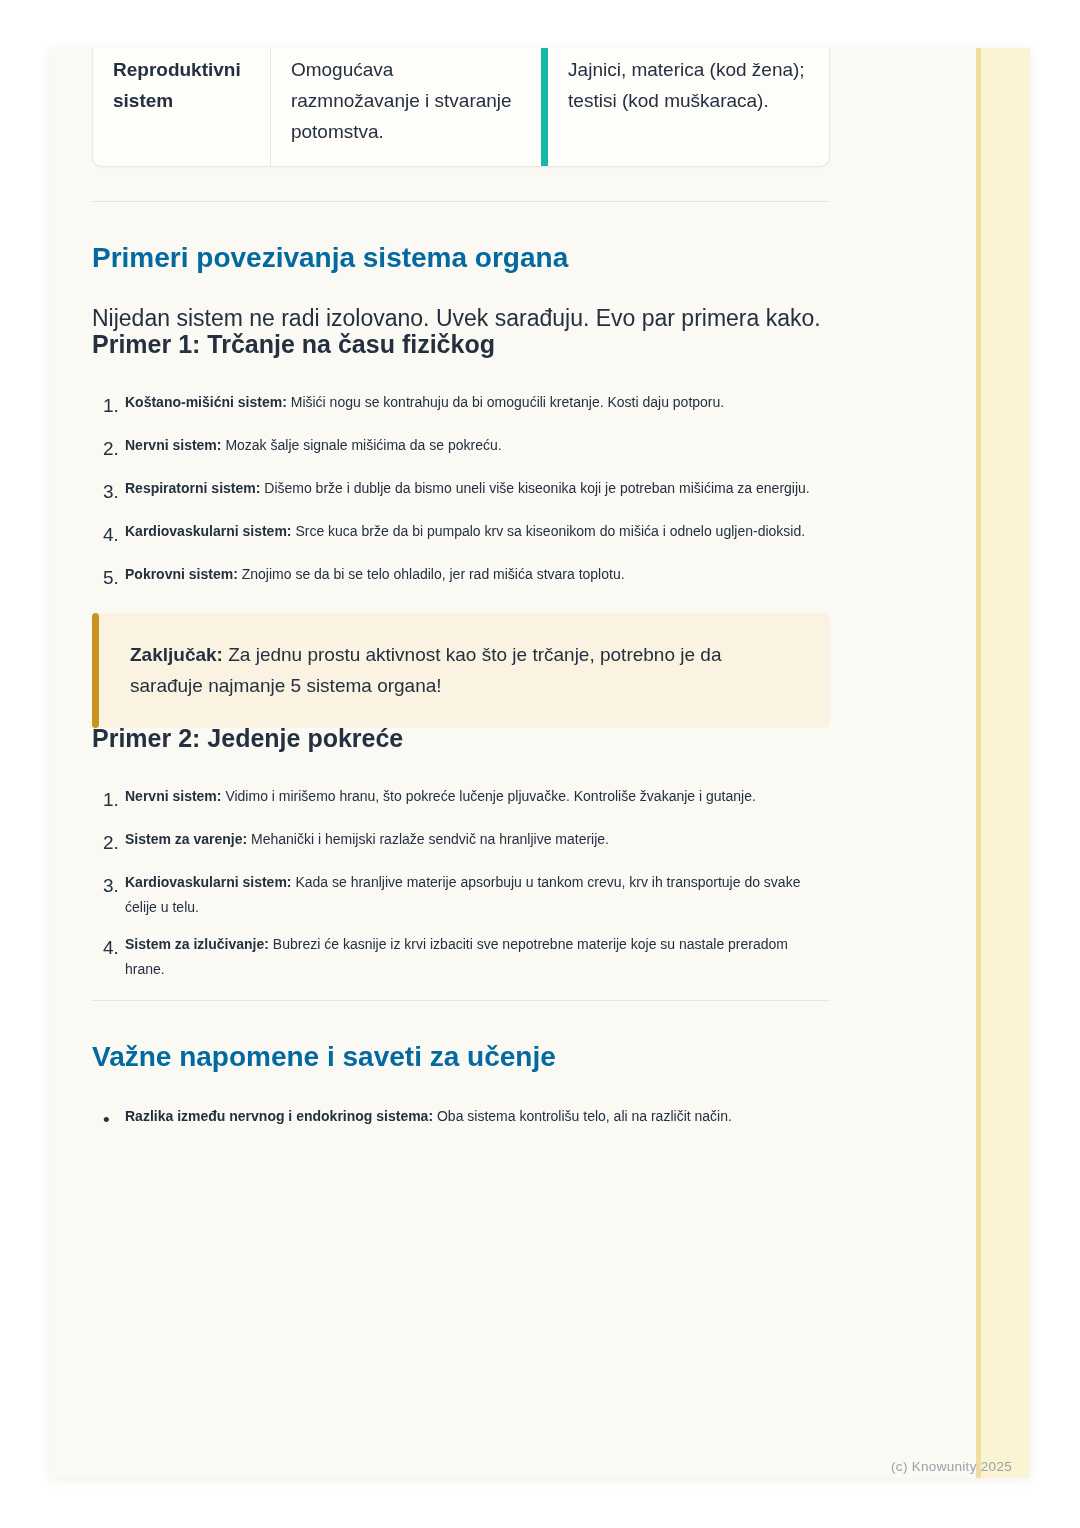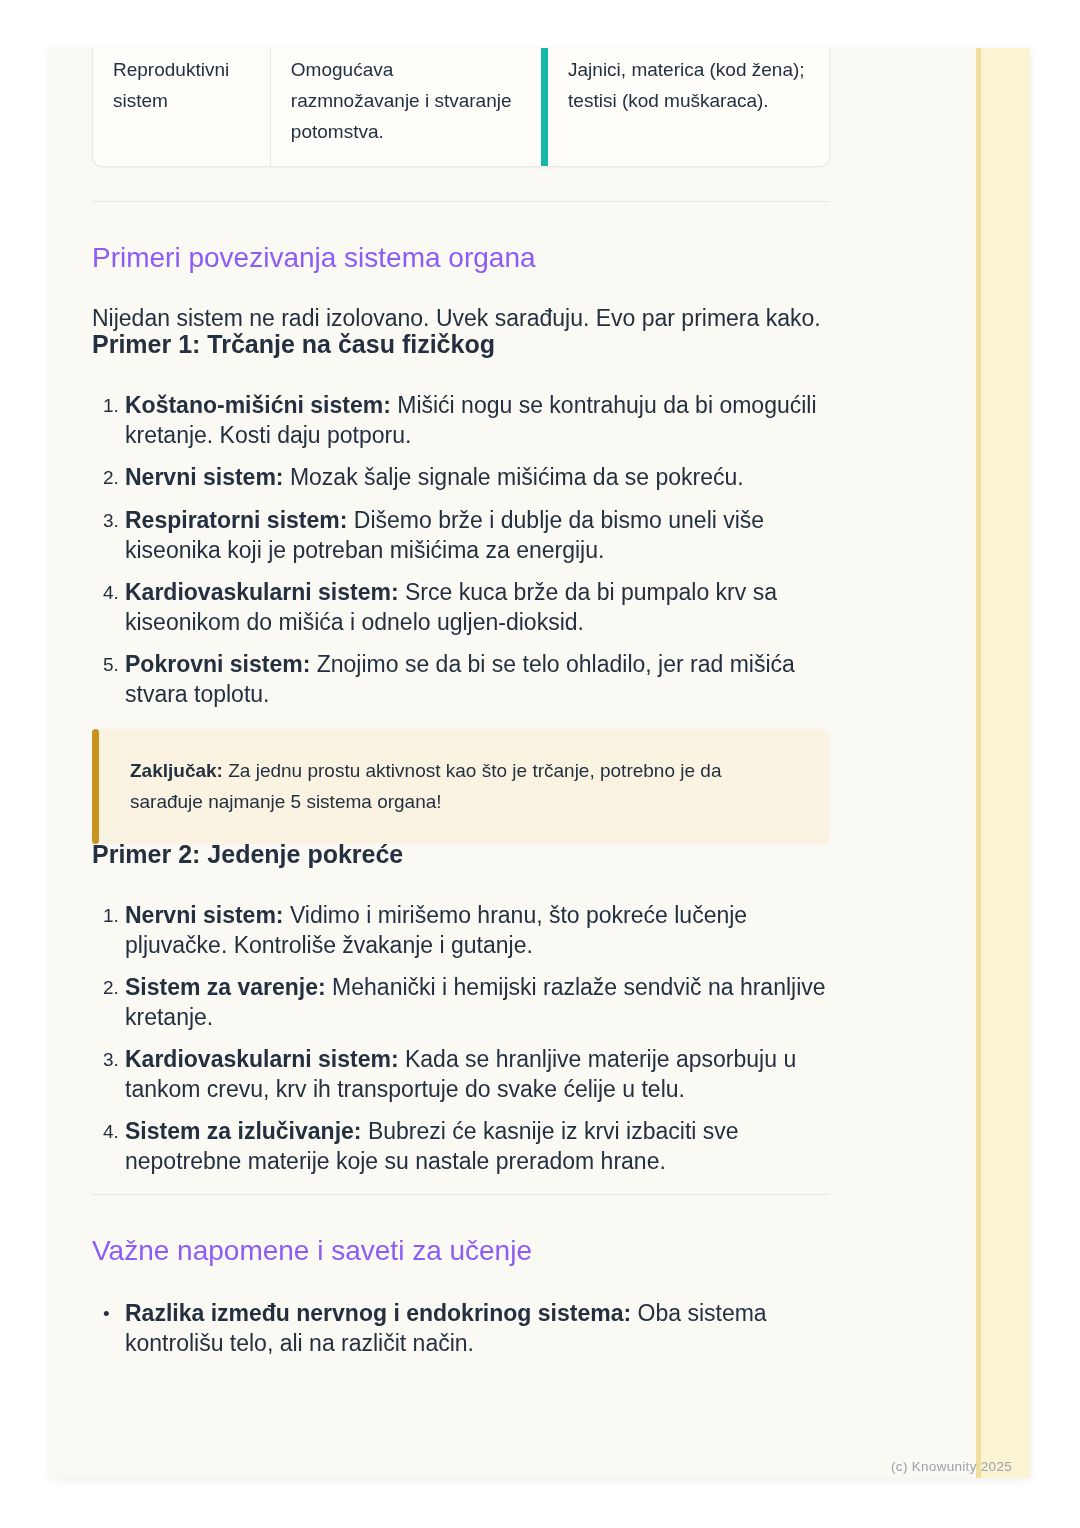--- a/index.html
+++ b/index.html
@@ -39,42 +39,42 @@
     border-right: 1px solid #E9E8E2;
     border-bottom: 1px solid #E9E8E2;
     border-radius: 0 0 10px 10px;
     box-shadow: 0 1px 2px rgba(0,0,0,0.04);
   }
   .organ-table td {
     vertical-align: top;
     padding: 6px 20px 19px 20px;
     font-size: 19px; line-height: 31px;
   }
-  .organ-table td.c1 { width: 178px; font-weight: normal; border-right: 1px solid #E9E8E2; }
+  .organ-table td.c1 { width: 178px; font-weight: bold; border-right: 1px solid #E9E8E2; }
   .organ-table td.c2 { width: 278px; border-right: 7px solid #14b8a6; }
   .organ-table td.c3 { width: 282px; }
   
   .divider { border: none; height: 1px; background: #E7E6E1; width: 738px; margin: 34px 0 0 0; }
   h2.sec {
     margin: 41px 0 0 0;
-    font-size: 28px; line-height: 30px; font-weight: normal;
-    color: #8b5cf6;
+    font-size: 28px; line-height: 30px; font-weight: bold;
+    color: #0369a1;
   }
   p.intro { margin: 30px 0 0 0; font-size: 23px; line-height: 31px; width: 738px; }
   h3.sub { font-size: 25px; line-height: 20px; font-weight: bold; margin: 0; }
   .mt25 { margin-top: 25px; }
   .mt34 { margin-top: 34px; }
   .list { margin-top: 36px; width: 738px; }
   .li { display: flex; margin-bottom: 12px; }
   .li .marker {
     flex: 0 0 33px; width: 33px;
     padding-left: 11px;
     font-size: 19px; line-height: 31px;
   }
-  .li .txt { flex: 1; font-size: 23px; line-height: 30px; }
+  .li .txt { flex: 1; font-size: 14px; line-height: 25px; }
   .callout {
     position: relative;
     margin-top: 20px;
     width: 738px;
     background: #FAF3E2;
     border-radius: 7px;
     padding: 26px 40px 27px 38px;
     font-size: 19px; line-height: 31px;
   }
   .callout-bar {
@@ -145,21 +145,21 @@
 
     <h3 class="sub mt34">Primer 2: Jedenje pokreće</h3>
 
     <div class="list">
       <div class="li">
         <span class="marker">1.</span>
         <div class="txt"><b>Nervni sistem:</b> <span>Vidimo i mirišemo hranu, što pokreće lučenje pljuvačke. Kontroliše žvakanje i gutanje.</span></div>
       </div>
       <div class="li">
         <span class="marker">2.</span>
-        <div class="txt"><b>Sistem za varenje:</b> <span>Mehanički i hemijski razlaže sendvič na hranljive kretanje.</span></div>
+        <div class="txt"><b>Sistem za varenje:</b> <span>Mehanički i hemijski razlaže sendvič na hranljive materije.</span></div>
       </div>
       <div class="li">
         <span class="marker">3.</span>
         <div class="txt"><b>Kardiovaskularni sistem:</b> <span>Kada se hranljive materije apsorbuju u tankom crevu, krv ih transportuje do svake ćelije u telu.</span></div>
       </div>
       <div class="li">
         <span class="marker">4.</span>
         <div class="txt"><b>Sistem za izlučivanje:</b> <span>Bubrezi će kasnije iz krvi izbaciti sve nepotrebne materije koje su nastale preradom hrane.</span></div>
       </div>
     </div>

